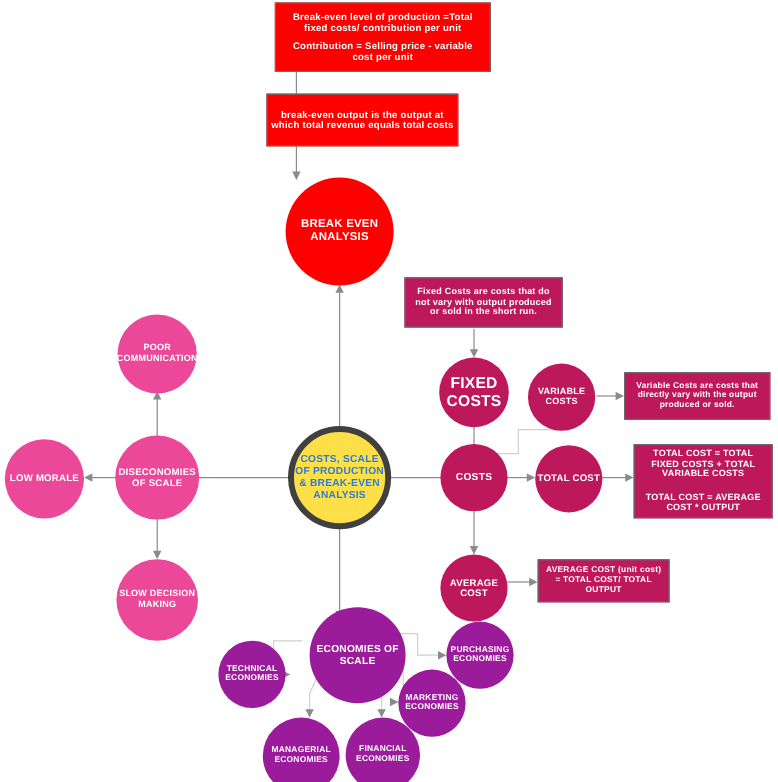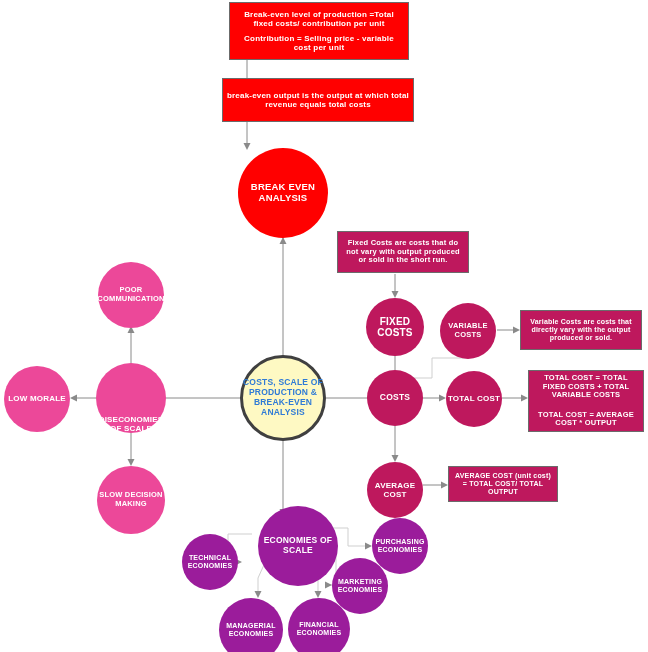--- a/index.html
+++ b/index.html
@@ -7,21 +7,21 @@
   #canvas{position:relative;width:648px;height:652px;background:#ffffff;overflow:hidden;}
   .node{position:absolute;box-sizing:border-box;display:flex;align-items:center;
         justify-content:center;text-align:center;color:#ffffff;font-weight:bold;
         line-height:1.15;letter-spacing:.2px;}
   .circ{border-radius:50%;}
   .rect{border:1px solid #6b6b6b;}
   .red{background:#ff0000;}
   .orange{background:#be185d;}
   .pink{background:#ec4899;}
   .purple{background:#9b1c9b;}
-  .center-node{background:#fef9c3;border:3px solid #404040;color:#2f7bd6;border-radius:50%;}
+  .center-node{background:#fde047;border:5px solid #404040;color:#2f7bd6;border-radius:50%;}
   svg#links{position:absolute;left:0;top:0;width:648px;height:652px;}
   .ln{stroke:#8a8a8a;stroke-width:1;fill:none;}
   .ln-lt{stroke:#cfcfcf;stroke-width:1;fill:none;}
 </style>
 </head>
 <body>
 
 <div id="canvas">
 
   <svg id="links" viewBox="0 0 648 652">
@@ -90,37 +90,37 @@
 
     <polyline class="ln-lt" points="290,556 318,578 318,594"></polyline>
     <polygon points="318,598 314.5,591 321.5,591" fill="#8a8a8a"></polygon>
   </svg>
 
   <div class="node rect red" style="left:229px;top:2px;width:180px;height:58px;font-size:8px;padding:4px 6px;flex-direction:column;gap:6px;">
     <div>Break-even level of production =Total fixed costs/ contribution per unit</div>
     <div>Contribution = Selling price - variable cost per unit</div>
   </div>
 
-  <div class="node rect red" style="left:222px;top:78px;width:192px;height:44px;font-size:8px;padding:4px 0;">
+  <div class="node rect red" style="left:222px;top:78px;width:160px;height:44px;font-size:8px;padding:4px 0;">
     <span>break-even output is the output at which total revenue equals total costs</span>
   </div>
 
   <div class="node circ red" style="left:238px;top:148px;width:90px;height:90px;font-size:9.5px;">
     <span>BREAK EVEN ANALYSIS</span>
   </div>
 
   <div class="node center-node" style="left:240px;top:355px;width:86px;height:86px;font-size:8.5px;color:#2f7bd6;">
     <span>COSTS, SCALE OF PRODUCTION &amp; BREAK-EVEN ANALYSIS</span>
   </div>
 
   <div class="node rect orange" style="left:337px;top:231px;width:132px;height:42px;font-size:7.5px;padding:3px 6px;">
     <span>Fixed Costs are costs that do not vary with output produced or sold in the short run.</span>
   </div>
 
-  <div class="node circ orange" style="left:366px;top:298px;width:58px;height:58px;font-size:10px;">
+  <div class="node circ orange" style="left:366px;top:298px;width:58px;height:58px;font-size:13px;">
     <span>FIXED COSTS</span>
   </div>
 
   <div class="node circ orange" style="left:440px;top:303px;width:56px;height:56px;font-size:7.5px;">
     <span>VARIABLE COSTS</span>
   </div>
 
   <div class="node rect orange" style="left:520px;top:310px;width:122px;height:40px;font-size:7px;padding:3px 5px;">
     <span>Variable Costs are costs that directly vary with the output produced or sold.</span>
   </div>
@@ -139,21 +139,21 @@
   </div>
 
   <div class="node circ orange" style="left:367px;top:462px;width:56px;height:56px;font-size:8px;">
     <span>AVERAGE COST</span>
   </div>
 
   <div class="node rect orange" style="left:448px;top:466px;width:110px;height:36px;font-size:7px;padding:2px 4px;">
     <span>AVERAGE COST (unit cost) = TOTAL COST/ TOTAL OUTPUT</span>
   </div>
 
-  <div class="node circ pink" style="left:96px;top:363px;width:70px;height:70px;font-size:8px;align-items:flex-end;">
+  <div class="node circ pink" style="left:96px;top:363px;width:70px;height:70px;font-size:8px;">
     <span>DISECONOMIES OF SCALE</span>
   </div>
 
   <div class="node circ pink" style="left:98px;top:262px;width:66px;height:66px;font-size:7.5px;">
     <span>POOR COMMUNICATION</span>
   </div>
 
   <div class="node circ pink" style="left:4px;top:366px;width:66px;height:66px;font-size:8px;">
     <span>LOW MORALE</span>
   </div>

